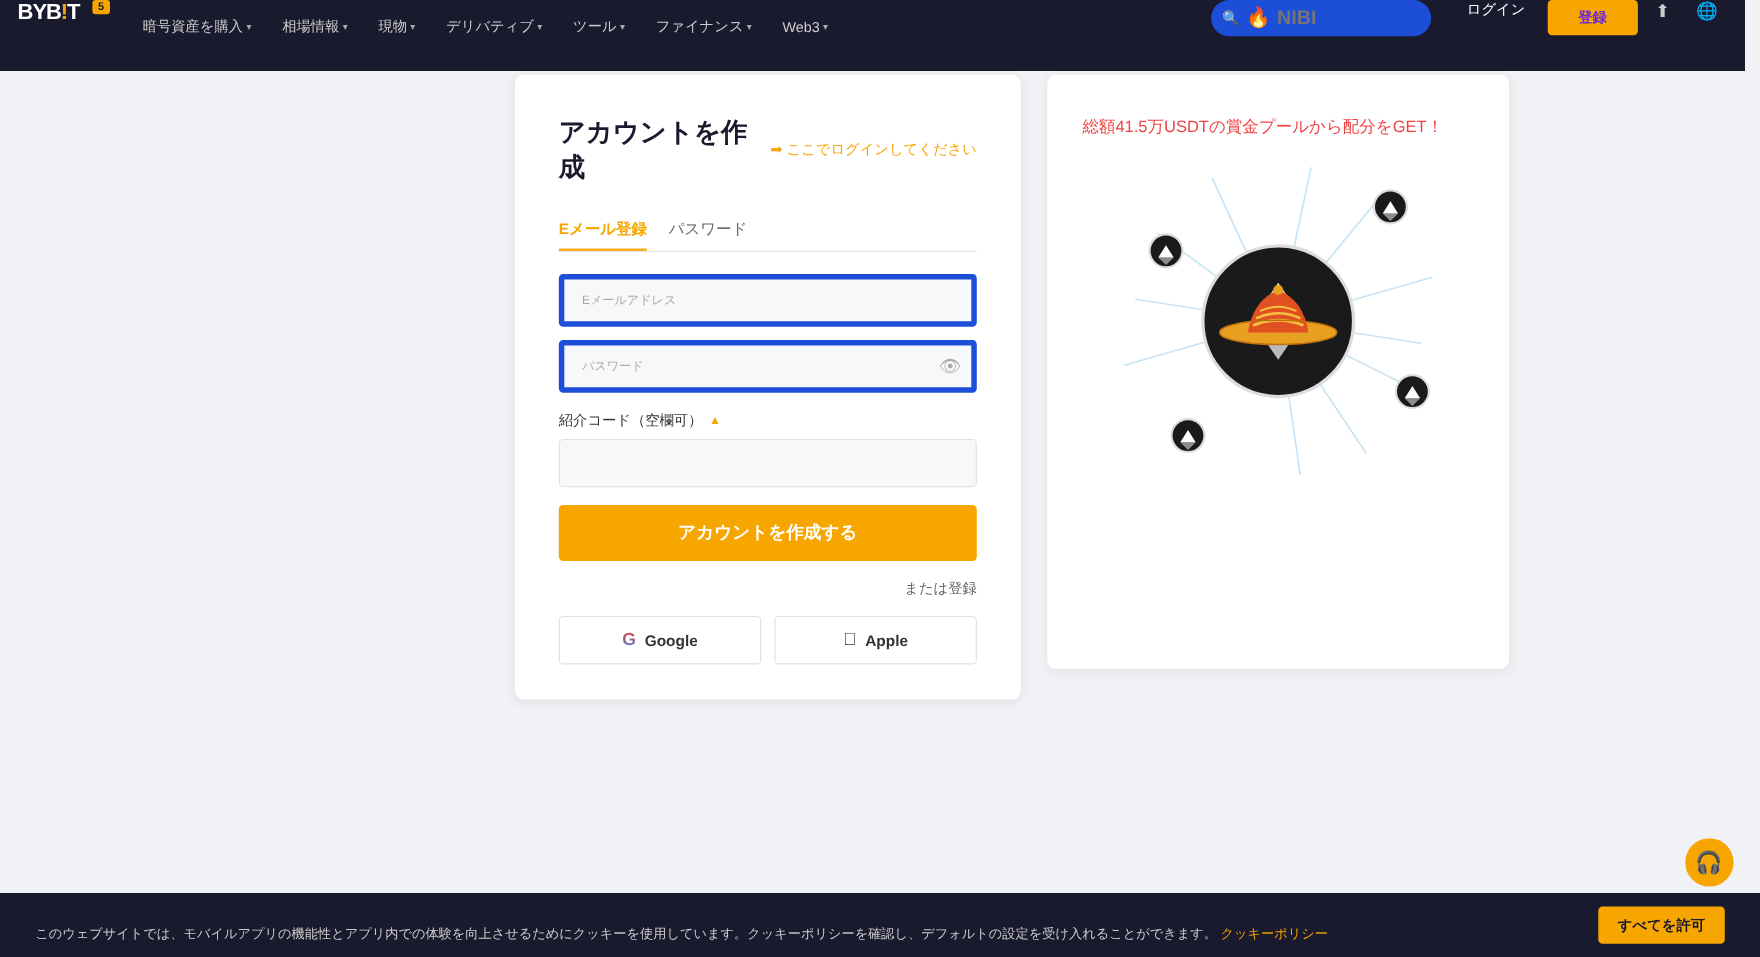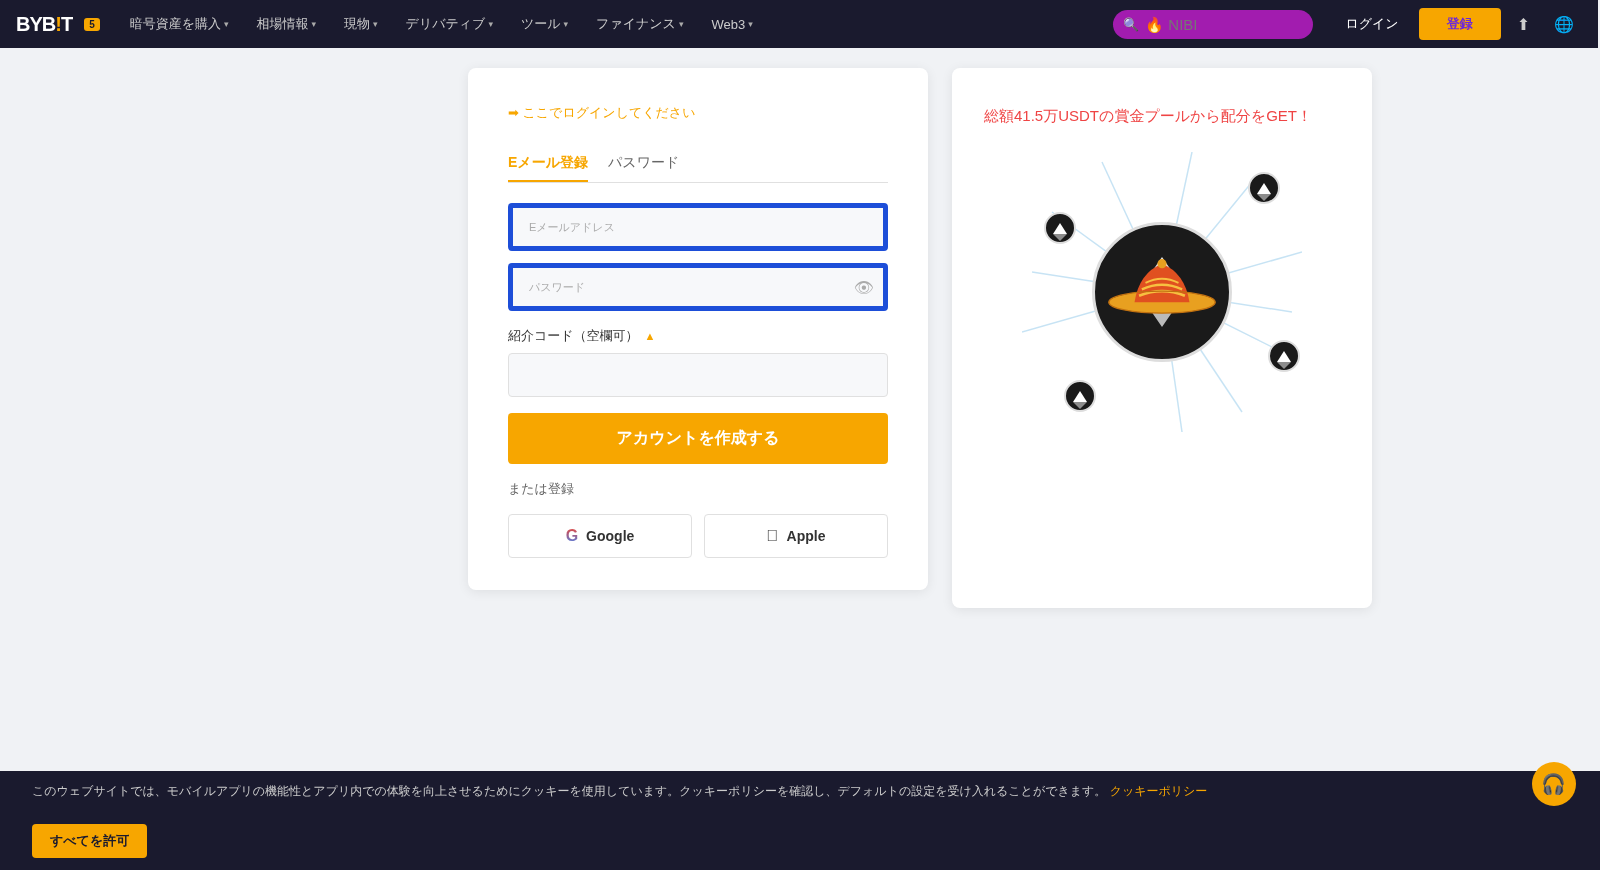--- a/index.html
+++ b/index.html
@@ -1,27 +1,27 @@
 <!DOCTYPE html>
 <html><head>
   <meta charset="utf-8">
   <style>
     * { box-sizing: border-box; margin: 0; padding: 0; }
     body { font-family: -apple-system, BlinkMacSystemFont, 'Segoe UI', sans-serif; background: #f0f2f5; min-height: 870px; }
 
     
     .navbar {
       background: #1a1a2e;
-      height: 48px;
-      display: flex;
-      align-items: center;
+      height: 64px;
+      display: flex;
+      align-items: flex-start;
       padding: 0 16px;
       gap: 8px;
       position: fixed;
-      top: 0; left: 0; right: 2px;
+      top: 0; left: 0; right: 14px;
       z-index: 100;
     }
     .navbar-logo {
       color: #fff;
       font-weight: 900;
       font-size: 20px;
       letter-spacing: -1px;
       margin-right: 4px;
     }
     .navbar-logo span { color: #f7a600; }
@@ -41,28 +41,29 @@
       padding: 0 10px;
       height: 48px;
       display: flex;
       align-items: center;
       gap: 3px;
       white-space: nowrap;
     }
     .nav-arrow { font-size: 9px; color: #aaa; }
     .nav-spacer { flex: 1; }
     .nav-search {
-      background: #a21caf;
+      background: #1d4ed8;
       border: none;
       border-radius: 20px;
       padding: 6px 16px 6px 32px;
       color: #fff;
-      font-size: 15px;
+      font-size: 18px;
       width: 200px;
       outline: none;
+      font-weight: bold;
     }
     .nav-search-wrap {
       position: relative;
       display: flex;
       align-items: center;
       margin-right: 12px;
     }
     .nav-search-icon {
       position: absolute;
       left: 10px;
@@ -221,21 +222,21 @@
       color: #fff;
       border: none;
       border-radius: 4px;
       padding: 15px;
       font-size: 16px;
       font-weight: 700;
       cursor: pointer;
       margin-bottom: 16px;
     }
     .or-register {
-      text-align: left;
+      text-align: right;
       font-size: 13px;
       color: #666;
       margin-bottom: 16px;
     }
     .social-btns {
       display: flex;
       gap: 12px;
     }
     .social-btn {
       flex: 1;
@@ -360,24 +361,23 @@
     .cookie-bar {
       position: fixed;
       bottom: 0;
       left: 0;
       right: 0;
       background: #1a1a2e;
       color: #ccc;
       font-size: 12px;
       padding: 12px 32px;
       display: flex;
-      align-items: flex-start;
+      align-items: flex-end;
       gap: 24px;
       z-index: 200;
-      flex-direction: column;
     }
     .cookie-text { flex: 1; }
     .cookie-link { color: #f7a600; cursor: pointer; }
     .cookie-btn {
       background: #f7a600;
       color: #1a1a2e;
       border: none;
       border-radius: 4px;
       padding: 8px 18px;
       font-size: 13px;
@@ -449,20 +449,21 @@
   <span class="nav-login">ログイン</span>
   <button class="nav-register">登録</button>
   <span class="nav-icon-btn">⬆</span>
   <span class="nav-icon-btn">🌐</span>
 </nav>
 
 <div class="main-content">
 
   <div class="reg-card">
     <div class="reg-title">
+      <span>アカウントを作成</span>
       <span class="reg-login-link">➡ ここでログインしてください</span>
     </div>
 
     <div class="reg-tabs">
       <div class="reg-tab active">Eメール登録</div>
       <div class="reg-tab">パスワード</div>
     </div>
 
     <input class="form-input" type="email" placeholder="Eメールアドレス" style="">
 

